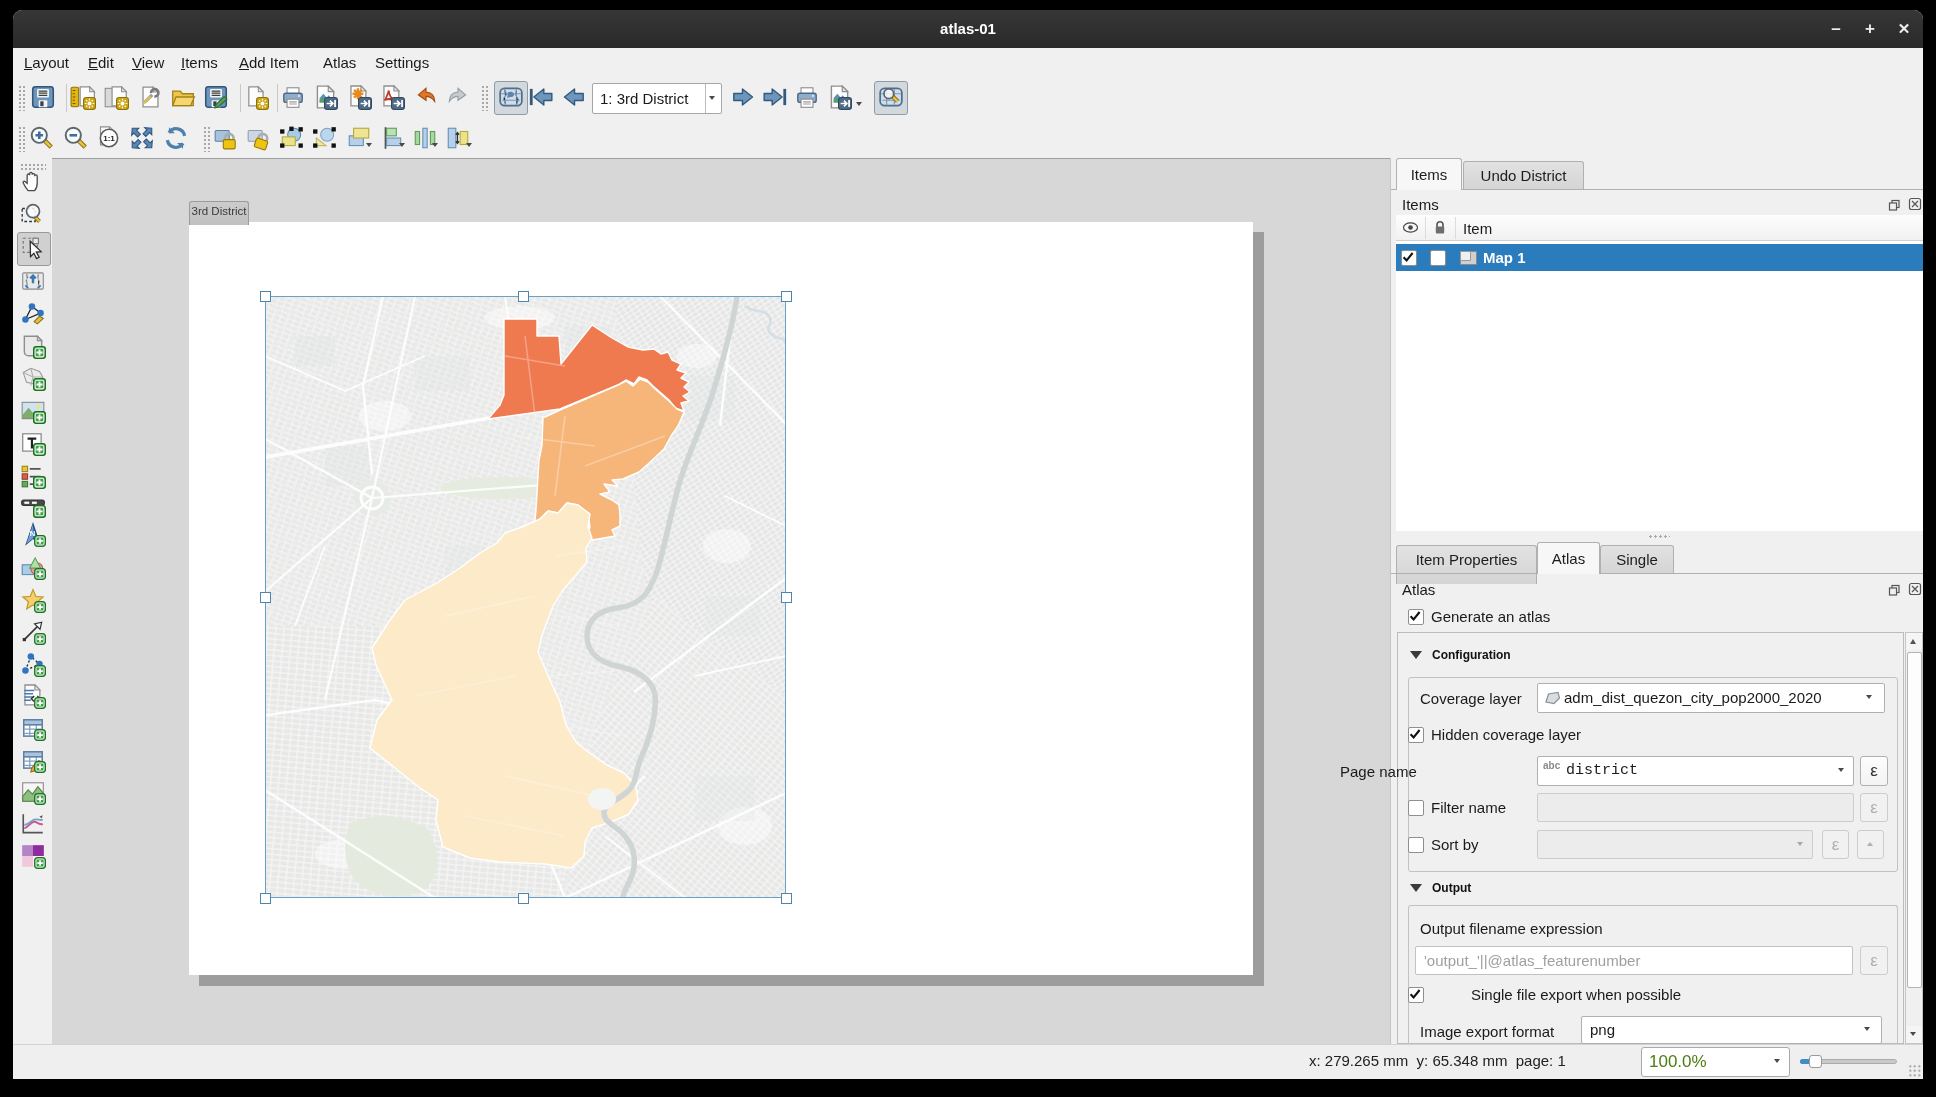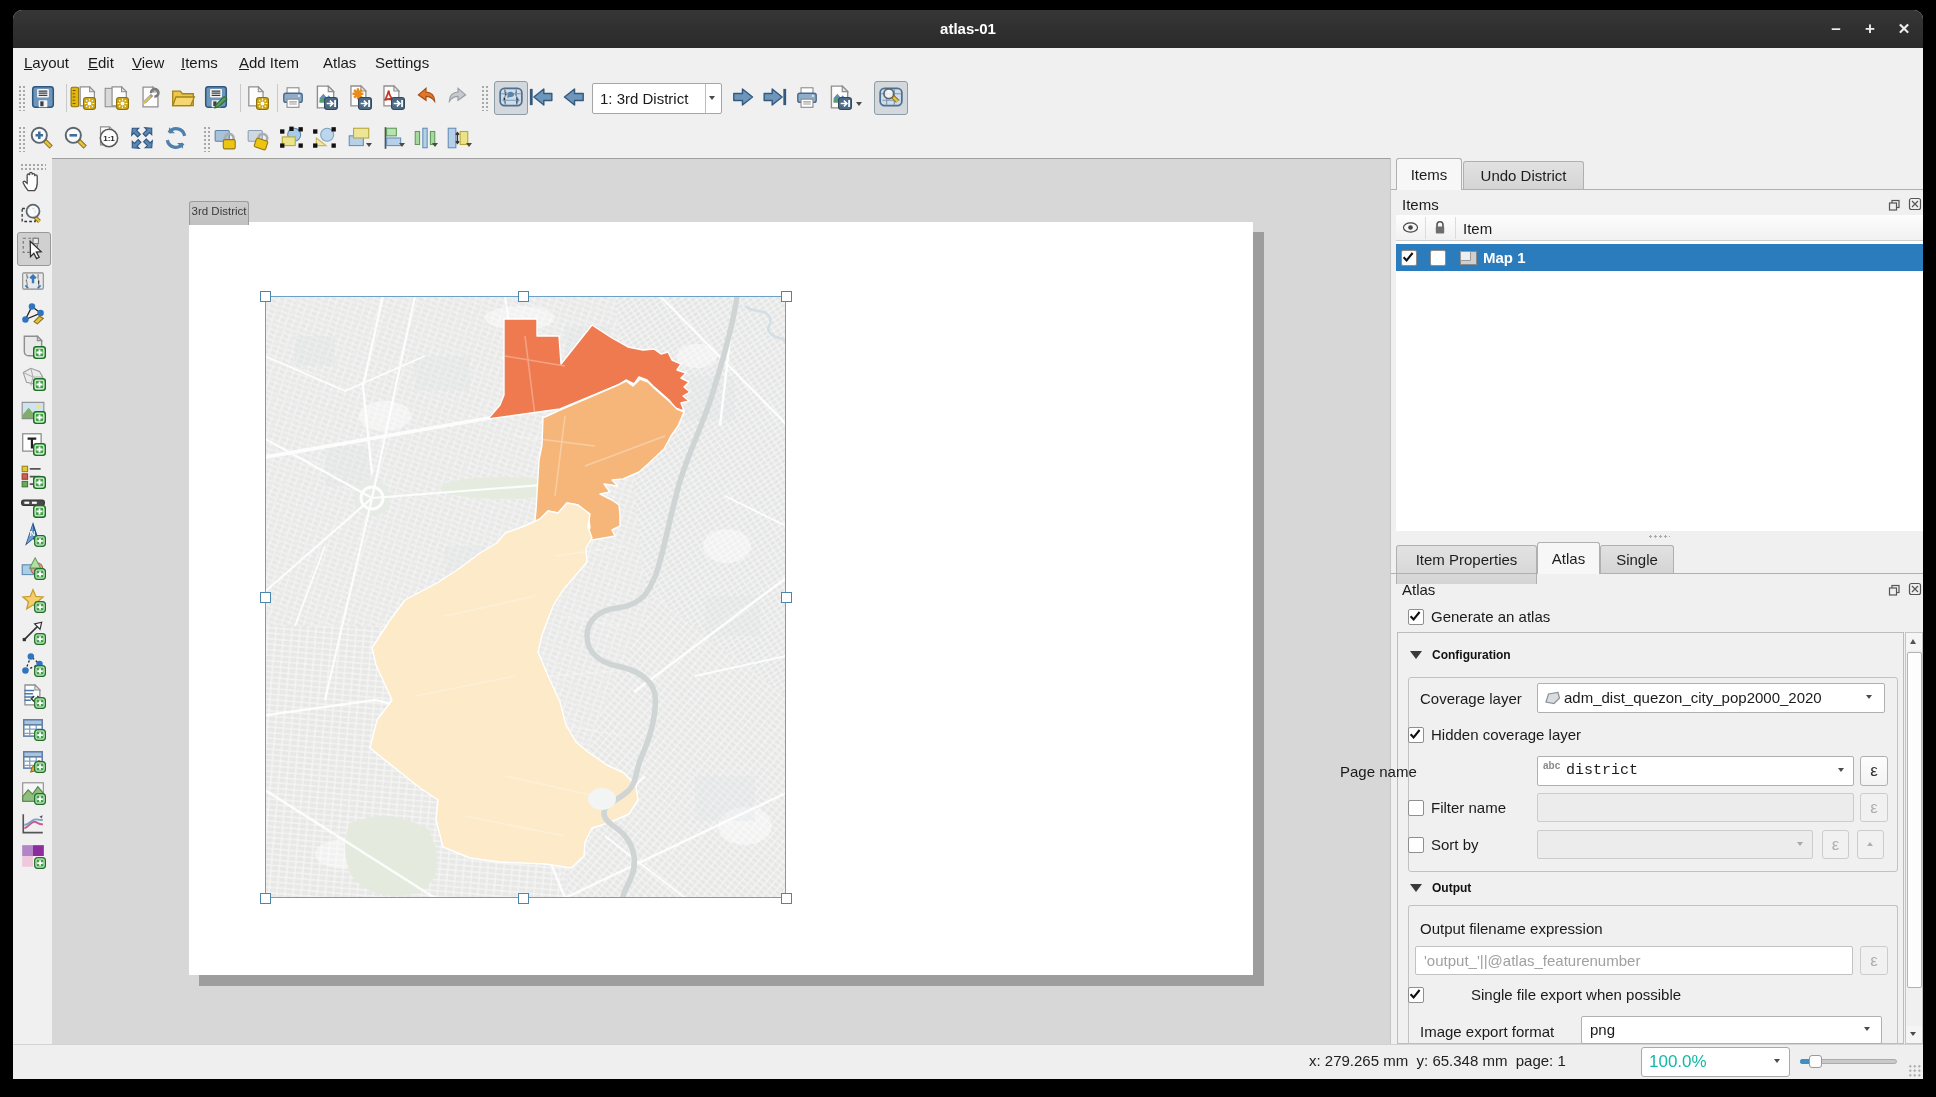--- a/index.html
+++ b/index.html
@@ -611,17 +611,17 @@
     <path d="M2.6 7.2l3 3.2L11.6 3" fill="none" stroke="#111" stroke-width="2.1"></path>
   </svg>
 <div class="lbl" style="left:1431px;top:986px;margin-left:40px;">Single file export when possible</div>
 <div class="lbl" style="left:1420px;top:1023px;">Image export format</div>
 <div class="inp" style="left:1581px;top:1016px;width:301px;height:28px;"></div>
 <div class="lbl" style="left:1590px;top:1016px;line-height:28px;">png</div>
 <div class="ddm" style="left:1864px;top:1027px;"></div>
 <div class="abs" style="left:13px;top:1044px;width:1910px;height:35px;background:#efefef;border-top:1px solid #d2d2d2;box-sizing:border-box;"></div>
 <div class="lbl" style="left:1309px;top:1052px;color:#222;">x: 279.265 mm&nbsp;&nbsp;y: 65.348 mm&nbsp;&nbsp;page: 1</div>
 <div class="inp" style="left:1641px;top:1047px;width:149px;height:30px;border-color:#a9a9a9;border-radius:3px;"></div>
-<div class="abs" style="left:1649px;top:1047px;line-height:30px;font-size:17px;color:#14b8a6;">100.0%</div>
+<div class="abs" style="left:1649px;top:1047px;line-height:30px;font-size:17px;color:#4d7c0f;">100.0%</div>
 <div class="ddm" style="left:1774px;top:1059px;"></div>
 <div class="abs" style="left:1800px;top:1059px;width:97px;height:5px;background:#c9c9c9;border:1px solid #ababab;border-radius:3px;box-sizing:border-box;"></div>
 <div class="abs" style="left:1800px;top:1059px;width:14px;height:5px;background:#3e8ec4;border-radius:3px;"></div>
 <div class="abs" style="left:1809px;top:1055px;width:13px;height:13px;background:#fdfdfd;border:1px solid #9a9a9a;border-radius:3px;box-sizing:border-box;"></div>
 <div class="grip" style="left:1908px;top:1064px;width:14px;height:14px;background-size:4.5px 4.5px;"></div>
 </body></html>

